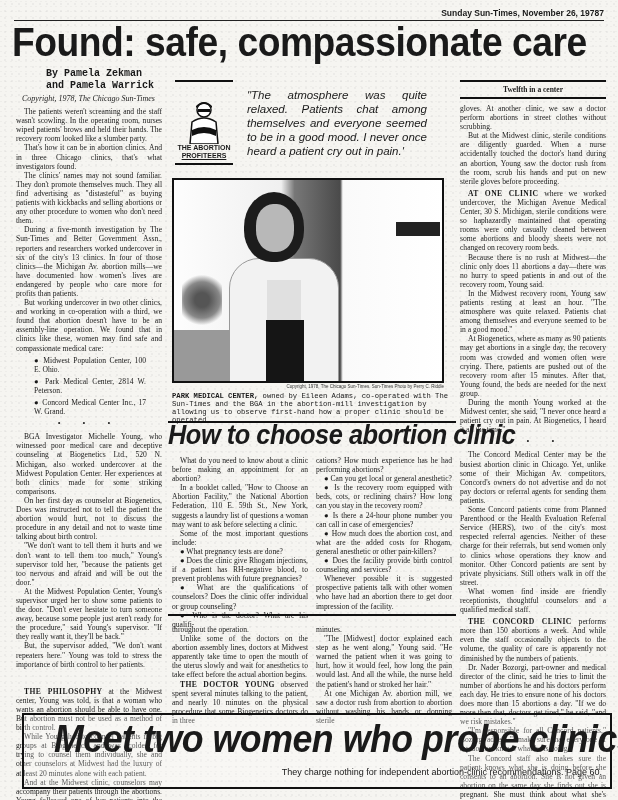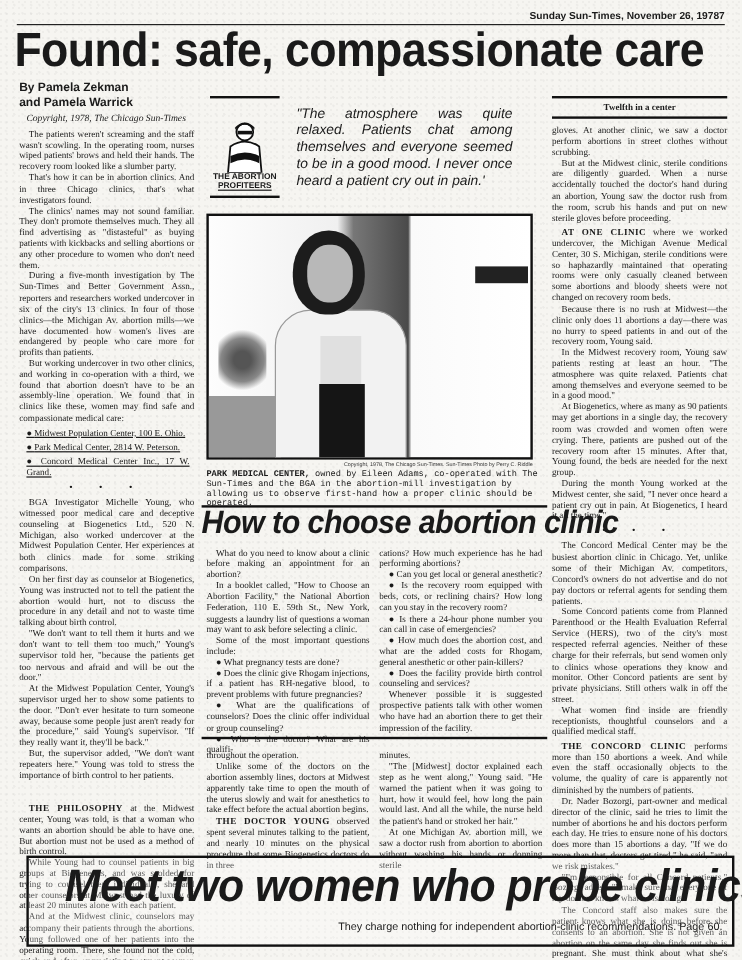--- a/index.html
+++ b/index.html
@@ -25,23 +25,23 @@
   }
   .headline {
     position: absolute; left: 12px; top: 20px; width: 596px;
     font-family: "Liberation Sans", sans-serif; font-weight: bold; font-size: 40px;
     letter-spacing: -0.5px; line-height: 44px; text-align: center; white-space: nowrap;
     transform: scaleX(0.93); transform-origin: left top;
   }
   .col { position: absolute; font-size: 7.6px; line-height: 9.1px; text-align: justify; hyphens: auto; }
   .col p { text-indent: 8px; margin-bottom: 0; }
   .col p.noind { text-indent: 0; }
-  .byline { font-family: Liberation Sans, sans-serif; font-weight: bold; font-size: 10px; line-height: 12px; }
+  .byline { font-family: Liberation Mono, monospace; font-weight: bold; font-size: 10px; line-height: 12px; margin-left: 30px; }
   .copyright { font-style: italic; font-size: 8px; margin: 2px 0 4px 0; padding-left: 6px; }
-  .bullet-item { text-indent: 0 !important; padding-left: 2px; margin: 3px 4px; font-size: 7.6px; text-decoration: underline; }
+  .bullet-item { text-indent: 0 !important; padding-left: 2px; margin: 3px 16px; font-size: 7.6px; }
   .dots { text-align: center; letter-spacing: 10px; margin: 3px 0 4px; font-size: 8px; }
   .kicker { font-weight: bold; letter-spacing: 0.4px; }
 
   .logo-box {
     position: absolute; left: 175px; top: 80px; width: 58px; height: 85px;
     border-top: 2px solid #111; border-bottom: 2px solid #111;
     display: flex; flex-direction: column; align-items: center; justify-content: flex-end;
     padding-bottom: 3px;
   }
   .logo-fig { width: 44px; height: 44px; }
@@ -127,21 +127,21 @@
     <p>The patients weren't screaming and the staff wasn't scowling. In the operating room, nurses wiped patients' brows and held their hands. The recovery room looked like a slumber party.</p>
     <p>That's how it can be in abortion clinics. And in three Chicago clinics, that's what investigators found.</p>
     <p>The clinics' names may not sound familiar. They don't promote themselves much. They all find advertising as "distasteful" as buying patients with kickbacks and selling abortions or any other procedure to women who don't need them.</p>
     <p>During a five-month investigation by The Sun-Times and Better Government Assn., reporters and researchers worked undercover in six of the city's 13 clinics. In four of those clinics—the Michigan Av. abortion mills—we have documented how women's lives are endangered by people who care more for profits than patients.</p>
     <p>But working undercover in two other clinics, and working in co-operation with a third, we found that abortion doesn't have to be an assembly-line operation. We found that in clinics like these, women may find safe and compassionate medical care:</p>
     <p class="bullet-item"><span>● </span><span>Midwest Population Center, 100 E. Ohio.</span></p>
     <p class="bullet-item"><span>● </span><span>Park Medical Center, 2814 W. Peterson.</span></p>
     <p class="bullet-item"><span>● </span><span>Concord Medical Center Inc., 17 W. Grand.</span></p>
     <div class="dots">• • •</div>
     <p>BGA Investigator Michelle Young, who witnessed poor medical care and deceptive counseling at Biogenetics Ltd., 520 N. Michigan, also worked undercover at the Midwest Population Center. Her experiences at both clinics made for some striking comparisons.</p>
-    <p>On her first day as counselor at Biogenetics, Young was instructed not to tell the patient the abortion would hurt, not to discuss the procedure in any detail and not to waste time talking about birth control.</p>
+    <p>On her first day as counselor at Biogenetics, Does was instructed not to tell the patient the abortion would hurt, not to discuss the procedure in any detail and not to waste time talking about birth control.</p>
     <p>"We don't want to tell them it hurts and we don't want to tell them too much," Young's supervisor told her, "because the patients get too nervous and afraid and will be out the door."</p>
     <p>At the Midwest Population Center, Young's supervisor urged her to show some patients to the door. "Don't ever hesitate to turn someone away, because some people just aren't ready for the procedure," said Young's supervisor. "If they really want it, they'll be back."</p>
     <p>But, the supervisor added, "We don't want repeaters here." Young was told to stress the importance of birth control to her patients.</p>
     <p style="margin-top:18px;"><span class="kicker">THE PHILOSOPHY</span><span> at the Midwest center, Young was told, is that a woman who wants an abortion should be able to have one. But abortion must not be used as a method of birth control.</span></p>
     <p>While Young had to counsel patients in big groups at Biogenetics, and was scolded for trying to counsel them individually, she and other counselors at Midwest had the luxury of at least 20 minutes alone with each patient.</p>
     <p>And at the Midwest clinic, counselors may accompany their patients through the abortions. Young followed one of her patients into the operating room. There, she found not the cold, quick and often excruciating treatment women may get at Biogenetics, but a doctor who talked gently to the patient</p>
   </div>
 
   <div class="logo-box">
     <svg class="logo-fig" viewBox="0 0 44 44">
@@ -188,21 +188,21 @@
     <p><span>● </span><span>Who is the doctor? What are his qualifi-</span></p>
   </div>
 
   <div class="col" style="left:316px; top:456px; width:136px;">
     <p class="noind">cations? How much experience has he had performing abortions?</p>
     <p><span>● </span><span>Can you get local or general anesthetic?</span></p>
     <p><span>● </span><span>Is the recovery room equipped with beds, cots, or reclining chairs? How long can you stay in the recovery room?</span></p>
     <p><span>● </span><span>Is there a 24-hour phone number you can call in case of emergencies?</span></p>
     <p><span>● </span><span>How much does the abortion cost, and what are the added costs for Rhogam, general anesthetic or other pain-killers?</span></p>
     <p><span>● </span><span>Does the facility provide birth control counseling and services?</span></p>
-    <p>Whenever possible it is suggested prospective patients talk with other women who have had an abortion there to get their impression of the facility.</p>
+    <p>Whenever possible it is suggested prospective patients talk with other women who have had an abortion there to get door impression of the facility.</p>
   </div>
 
   <div class="fold-divider" style="left:168px; top:614px; width:288px;"></div>
 
   <div class="col" style="left:172px; top:625px; width:136px;">
     <p class="noind">throughout the operation.</p>
     <p>Unlike some of the doctors on the abortion assembly lines, doctors at Midwest apparently take time to open the mouth of the uterus slowly and wait for anesthetics to take effect before the actual abortion begins.</p>
     <p><span class="kicker">THE DOCTOR YOUNG</span><span> observed spent several minutes talking to the patient, and nearly 10 minutes on the physical procedure that some Biogenetics doctors do in three</span></p>
   </div>
 

